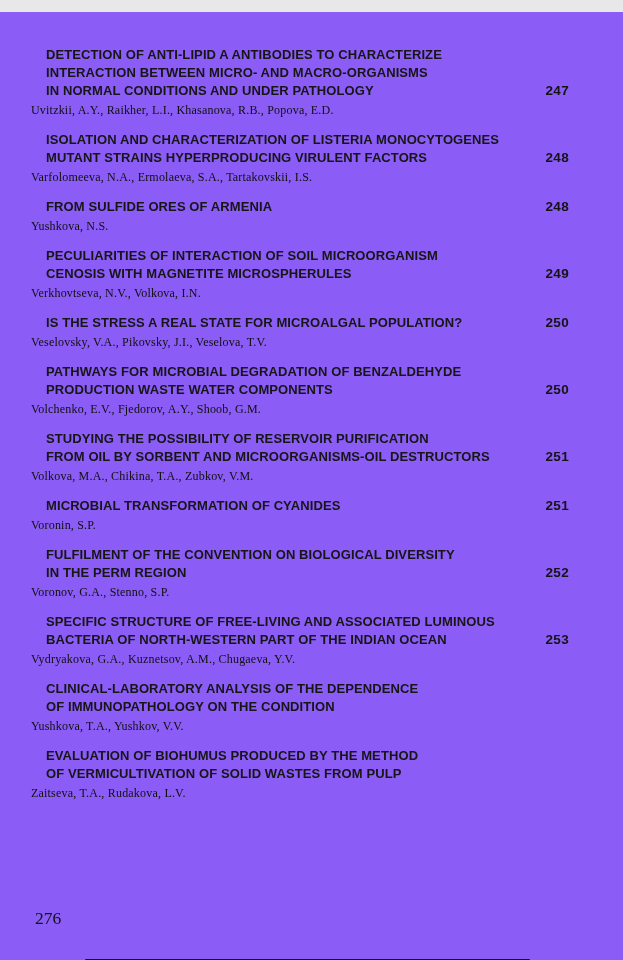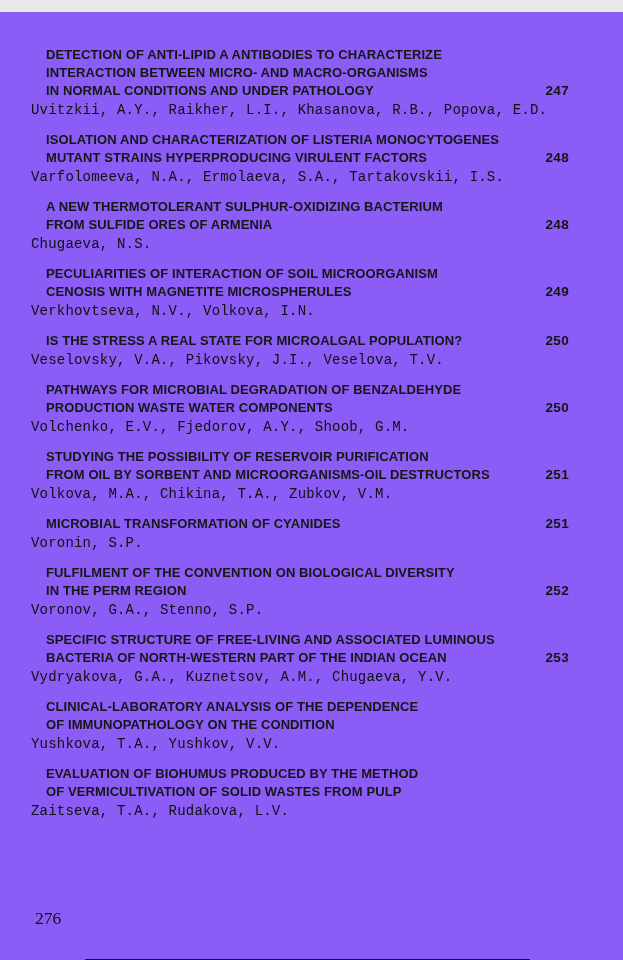--- a/index.html
+++ b/index.html
@@ -38,22 +38,22 @@
     font-family: "Liberation Sans", sans-serif;
     font-weight: bold;
     font-size: 13.5px;
     letter-spacing: 0.3px;
     color: #141414;
   }
   .authors { margin-top: 1px; }
   .author-line {
     margin-left: 31px;
     margin-right: 40px;
-    font-family: Liberation Mono, monospace;
-    font-size: 14px;
+    font-family: Liberation Serif, serif;
+    font-size: 12px;
     line-height: 19px;
     letter-spacing: 0.2px;
     white-space: nowrap;
     color: #101010;
   }
   .folio {
     position: absolute;
     left: 35px;
     top: 896px;
     font-family: "Liberation Serif", serif;
@@ -84,24 +84,23 @@
         </div>
       </section>
       <section class="entry">
         <div class="title-line">ISOLATION AND CHARACTERIZATION OF LISTERIA MONOCYTOGENES</div>
         <div class="title-line">MUTANT STRAINS HYPERPRODUCING VIRULENT FACTORS<span class="page-num">248</span></div>
         <div class="authors">
           <div class="author-line">Varfolomeeva, N.A., Ermolaeva, S.A., Tartakovskii, I.S.</div>
         </div>
       </section>
       <section class="entry">
-        <div class="title-line">A NEW THERMOTOLERANT SULPHUR-OXIDIZING BACTERIUM</div>
         <div class="title-line">FROM SULFIDE ORES OF ARMENIA<span class="page-num">248</span></div>
         <div class="authors">
-          <div class="author-line">Chugaeva, N.S.</div>
+          <div class="author-line">Yushkova, N.S.</div>
         </div>
       </section>
       <section class="entry">
         <div class="title-line">PECULIARITIES OF INTERACTION OF SOIL MICROORGANISM</div>
         <div class="title-line">CENOSIS WITH MAGNETITE MICROSPHERULES<span class="page-num">249</span></div>
         <div class="authors">
           <div class="author-line">Verkhovtseva, N.V., Volkova, I.N.</div>
         </div>
       </section>
       <section class="entry">

